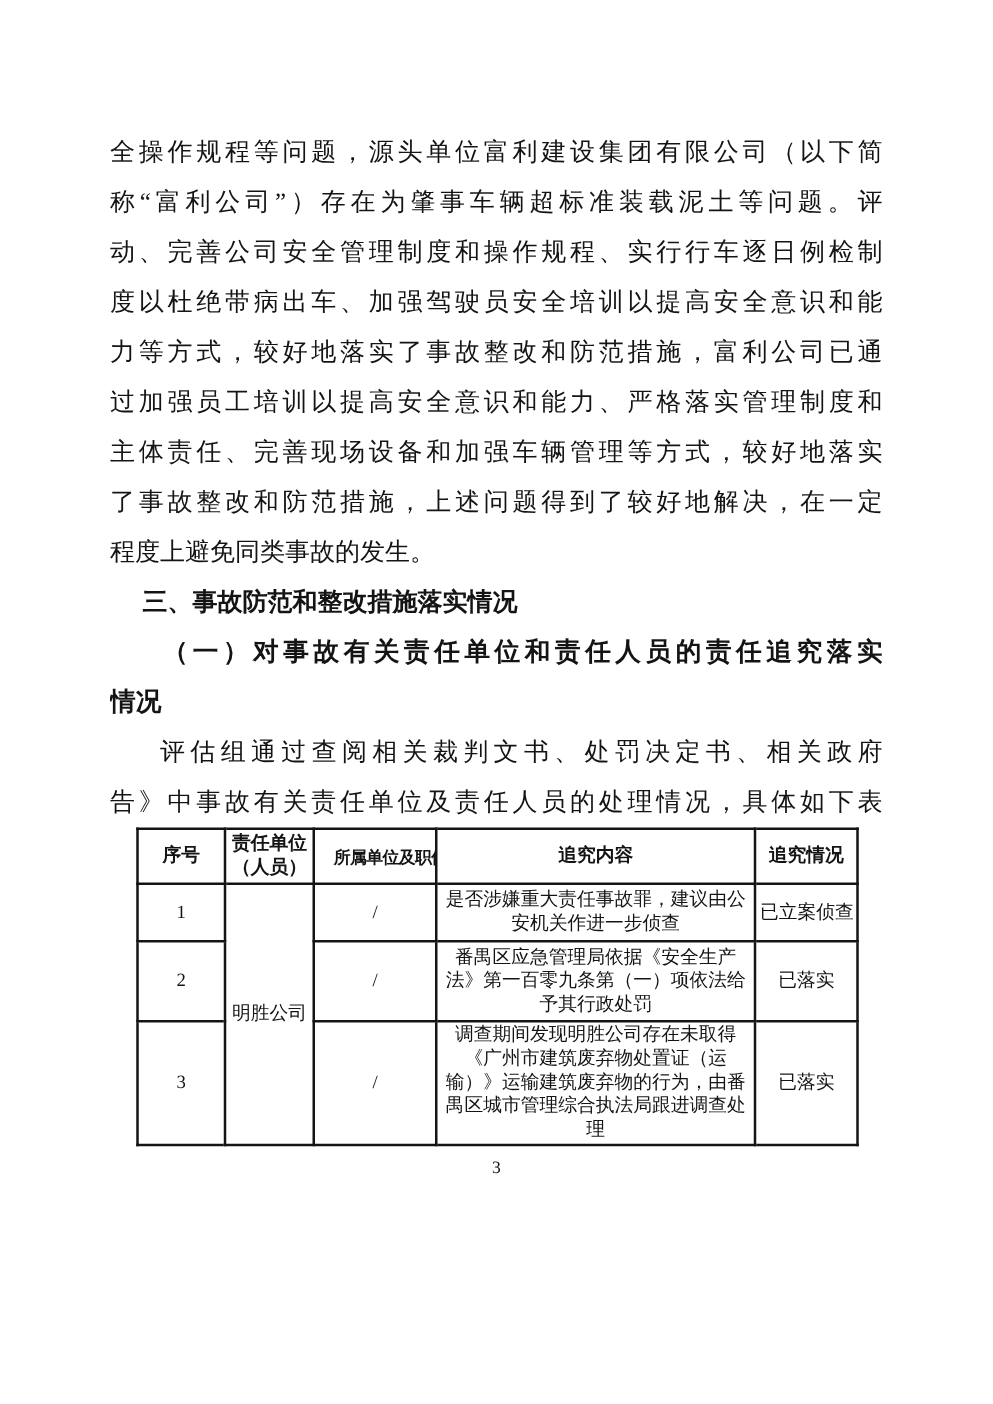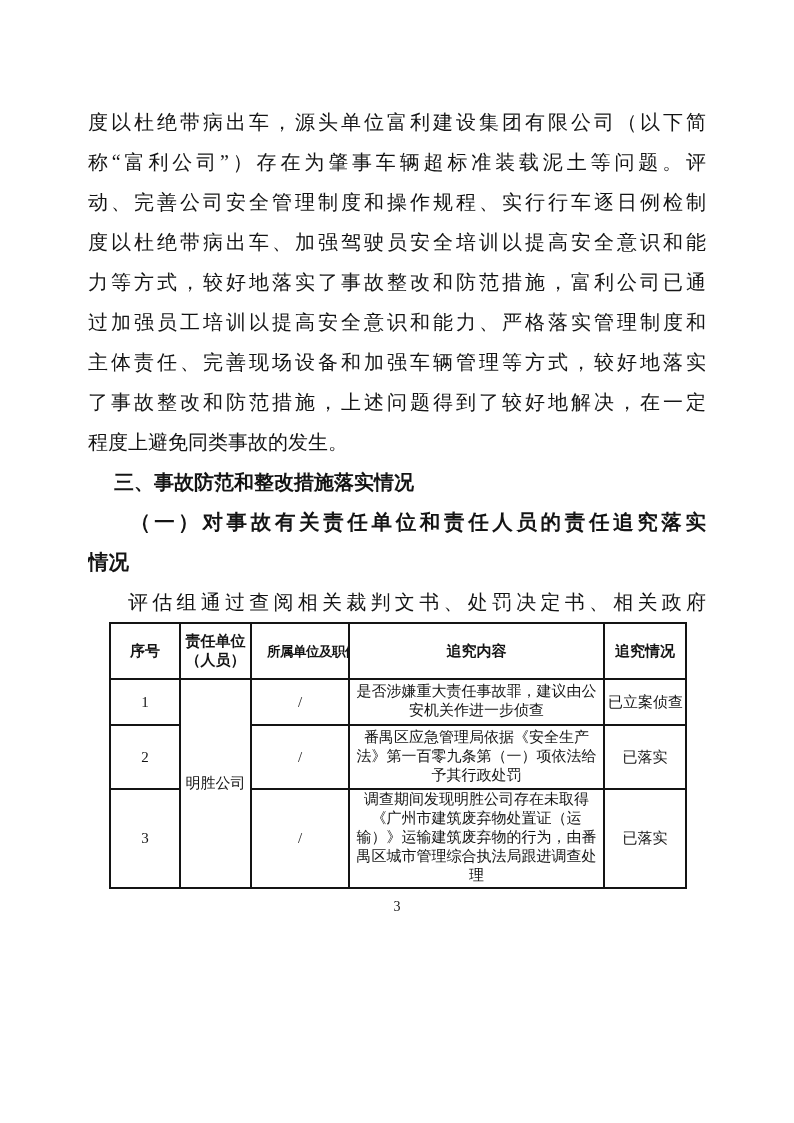--- a/index.html
+++ b/index.html
@@ -59,47 +59,48 @@
     width:618px;text-align:center;
     font-size:14px;line-height:18px;margin-top:9px;
   }
 </style>
 </head>
 <body>
 
 <div class="page">
   <div class="content">
 
-    <div class="tline">度以杜绝带病出车，源头单位富利建设集团有限公司（以下简</div>
+    <div class="tline">全操作规程等问题，源头单位富利建设集团有限公司（以下简</div>
     <div class="tline">称“富利公司”）存在为肇事车辆超标准装载泥土等问题。评</div>
     <div class="tline">动、完善公司安全管理制度和操作规程、实行行车逐日例检制</div>
     <div class="tline">度以杜绝带病出车、加强驾驶员安全培训以提高安全意识和能</div>
     <div class="tline">力等方式，较好地落实了事故整改和防范措施，富利公司已通</div>
     <div class="tline">过加强员工培训以提高安全意识和能力、严格落实管理制度和</div>
     <div class="tline">主体责任、完善现场设备和加强车辆管理等方式，较好地落实</div>
     <div class="tline">了事故整改和防范措施，上述问题得到了较好地解决，在一定</div>
     <div class="tline end">程度上避免同类事故的发生。</div>
 
     <div class="heading">三、事故防范和整改措施落实情况</div>
 
     <div class="tline sub first">（一）对事故有关责任单位和责任人员的责任追究落实</div>
     <div class="tline sub end">情况</div>
 
     <div class="tline indent">评估组通过查阅相关裁判文书、处罚决定书、相关政府</div>
+    <div class="tline">告》中事故有关责任单位及责任人员的处理情况，具体如下表</div>
 
     <table class="resp">
       <colgroup>
         <col style="width:70px">
         <col style="width:71px">
         <col style="width:98px">
         <col style="width:255px">
         <col style="width:82px">
       </colgroup>
       <tbody>
-          <tr style="height:56px">
+          <tr style="height:44px">
         <th>序号</th>
         <th>责任单位
 （人员）</th>
         <th class="nowrap tight">所属单位及职位</th>
         <th class="nowrap">追究内容</th>
         <th class="nowrap">追究情况</th>
       </tr>
       <tr style="height:46px">
         <td>1</td>
         <td class="cunit" rowspan="3">明胜公司</td>

